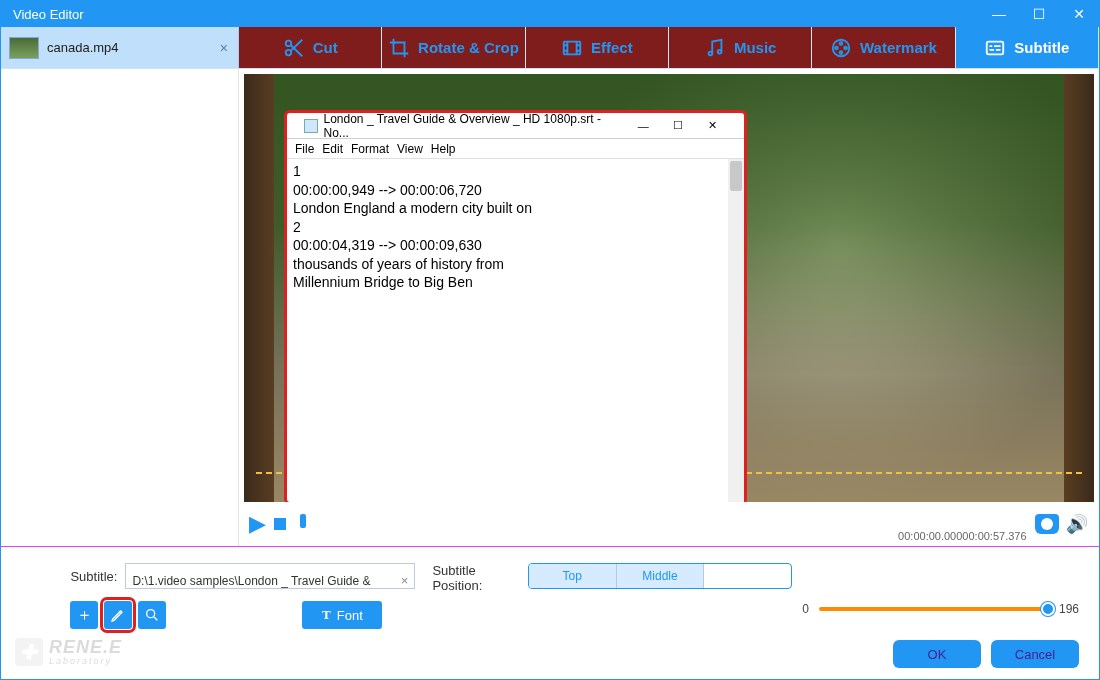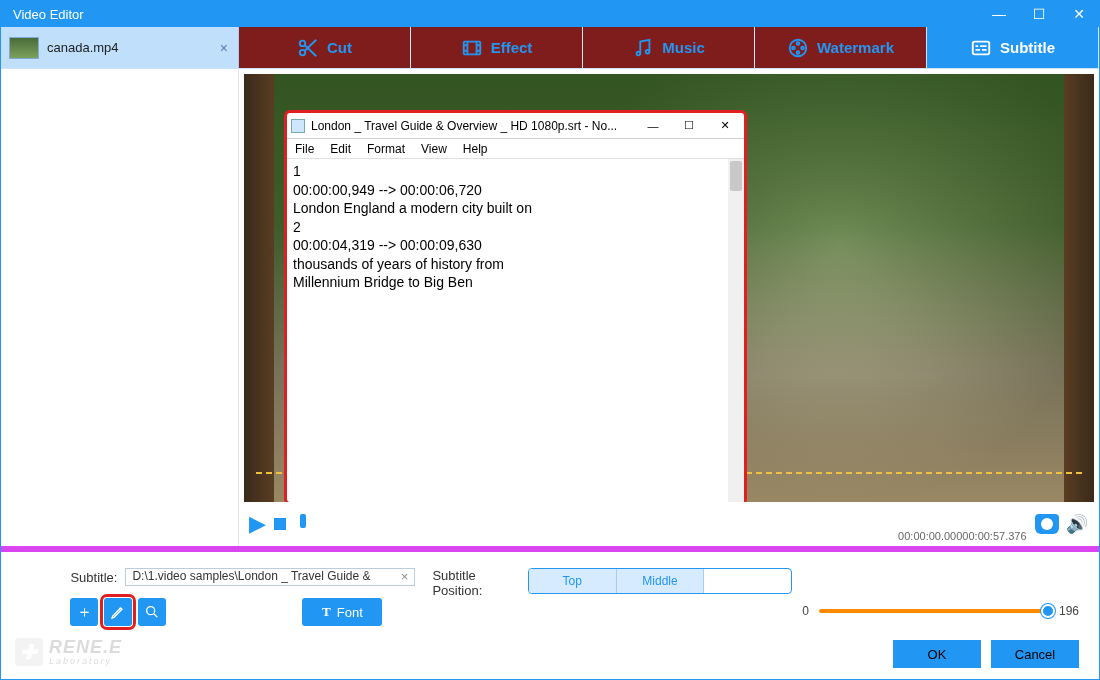--- a/index.html
+++ b/index.html
@@ -25,63 +25,63 @@
 .scene { position: absolute; inset: 0; background:
   linear-gradient(to bottom, rgba(60,100,40,0.85) 0%, rgba(90,130,60,0.7) 35%, rgba(200,190,150,0.6) 70%, rgba(170,150,110,0.9) 100%),
   radial-gradient(circle at 70% 40%, rgba(255,255,230,0.6), transparent 40%);
 }
 .tree-left { position: absolute; left: 0; top: 0; width: 30px; height: 100%; background: linear-gradient(90deg,#3a2a1a,#5a3d22); }
 .tree-right { position: absolute; right: 0; top: 0; width: 30px; height: 100%; background: linear-gradient(270deg,#3a2a1a,#5a3d22); }
 .sub-caption { position: absolute; bottom: 18px; left: 50%; transform: translateX(-50%); color: #f0f0f0; font-family: Georgia, serif; font-size: 18px; letter-spacing: 1px; }
 .dashline { position: absolute; bottom: 28px; left: 12px; right: 12px; border-top: 2px dashed #f0c040; }
 
 .notepad { position: absolute; left: 40px; top: 36px; width: 463px; height: 395px; background: #fff; border: 3px solid #e02020; border-radius: 6px; display: flex; flex-direction: column; }
-.np-title { height: 26px; display: flex; align-items: center; padding: 0 4px; font-size: 12px; gap: 6px; border-bottom: 1px solid #d0d0d0; }
+.np-title { height: 26px; display: flex; align-items: center; padding: 0 17px; font-size: 12px; gap: 6px; border-bottom: 1px solid #d0d0d0; }
 .np-title .np-icon { width: 14px; height: 14px; background: #cfe6ff; border: 1px solid #7aa; }
 .np-title .spacer { flex: 1; }
 .np-title .np-btn { width: 30px; height: 20px; display: flex; align-items: center; justify-content: center; font-size: 11px; cursor: pointer; }
 .np-title .np-btn.min::before { content: "—"; }
-.np-menu { height: 20px; display: flex; gap: 16px; padding: 0 8px; font-size: 12px; align-items: center; border-bottom: 1px solid #e0e0e0; }
+.np-menu { height: 20px; display: flex; gap: 8px; padding: 0 8px; font-size: 12px; align-items: center; border-bottom: 1px solid #e0e0e0; }
 .np-body { flex: 1; padding: 4px 6px; font-family: "Courier New", monospace; font-size: 14px; white-space: pre; overflow: auto; position: relative; line-height: 1.25; }
 .np-scroll { position: absolute; right: 0; top: 0; bottom: 0; width: 16px; background: #f0f0f0; }
 .np-scroll .sthumb { position: absolute; left: 2px; right: 2px; top: 2px; height: 30px; background: #c8c8c8; border-radius: 2px; }
 
 .transport { height: 44px; display: flex; align-items: center; padding: 0 10px; gap: 8px; }
 .play { color: #2196f3; font-size: 22px; cursor: pointer; }
 .stop { width: 12px; height: 12px; background: #2196f3; cursor: pointer; }
 .timeline { flex: 1; height: 6px; background: #e0e0e0; border-radius: 3px; position: relative; margin: 0 6px; }
 .timeline .knob { position: absolute; left: 0; top: -4px; width: 6px; height: 14px; background: #2196f3; border-radius: 2px; }
 .timecode { font-size: 11px; color: #666; position: relative; top: 12px; }
 .capture { width: 24px; height: 20px; background: #2196f3; border-radius: 4px 4px 6px 6px; position: relative; cursor: pointer; }
 .capture::before { content: ""; position: absolute; left: 6px; top: 4px; width: 12px; height: 12px; background: #fff; border-radius: 50%; }
 .speaker { color: #2196f3; font-size: 18px; cursor: pointer; }
 
-.bottombar { height: 134px; border-top: 6px solid #d946ef; display: flex; padding: 16px 20px 26px 20px; gap: 17px; position: relative; }
+.bottombar { height: 134px; border-top: 1px solid #d946ef; display: flex; padding: 16px 20px 26px 20px; gap: 17px; position: relative; }
 .sub-left { display: flex; flex-direction: column; gap: 12px; }
 .row1 { display: flex; align-items: center; gap: 8px; }
 .row1 label { font-size: 13px; color: #333; }
-.pathbox { width: 290px; height: 18px; border: 1px solid #bcd; display: flex; align-items: flex-start; padding: 0 6px; font-size: 12px; color: #333; background: #fff; }
+.pathbox { width: 290px; height: 26px; border: 1px solid #bcd; display: flex; align-items: flex-end; padding: 0 6px; font-size: 12px; color: #333; background: #fff; }
 .pathbox .clr { margin-left: auto; color: #888; cursor: pointer; font-size: 13px; }
 .row2 { display: flex; align-items: center; gap: 6px; }
 .iconbtn { width: 28px; height: 28px; background: #2196f3; color: #fff; display: flex; align-items: center; justify-content: center; border-radius: 3px; cursor: pointer; font-size: 16px; }
 .iconbtn.highlight { outline: 3px solid #e02020; outline-offset: 1px; border-radius: 3px; }
 .fontbtn { width: 80px; height: 28px; background: #2196f3; color: #fff; display: flex; align-items: center; justify-content: center; gap: 6px; border-radius: 3px; cursor: pointer; font-size: 13px; margin-left: 130px; }
 
 .sub-right { display: flex; flex-direction: row; gap: 10px; }
 .sr-label { font-size: 13px; color: #333; }
 .seg { display: flex; border: 1px solid #2196f3; border-radius: 4px; overflow: hidden; width: 300px; height: 26px; }
 .seg .opt { flex: 1; display: flex; align-items: center; justify-content: center; font-size: 12px; color: #2196f3; cursor: pointer; background: #d6ebff; border-right: 1px solid #a9cdf0; }
 .seg .opt:last-child { border-right: none; margin-top: 40px; }
 .seg .opt.sel { background: #2196f3; color: #fff; }
 .slider-row { display: flex; align-items: center; gap: 10px; font-size: 12px; color: #444; }
 .slider { width: 230px; height: 4px; background: #ff8a00; position: relative; border-radius: 2px; }
 .slider .sknob { position: absolute; right: -6px; top: -5px; width: 14px; height: 14px; background: #2196f3; border: 2px solid #fff; border-radius: 50%; box-shadow: 0 0 0 1px #2196f3; }
 
 .dlg-buttons { position: absolute; right: 20px; bottom: 12px; display: flex; gap: 10px; }
-.dbtn { width: 88px; height: 28px; background: #2196f3; color: #000000; display: flex; align-items: center; justify-content: center; border-radius: 0; cursor: pointer; font-size: 13px; }
+.dbtn { width: 88px; height: 28px; background: #2196f3; color: #4c1d95; display: flex; align-items: center; justify-content: center; border-radius: 6px; cursor: pointer; font-size: 13px; }
 
 .logo { position: absolute; left: 14px; bottom: 14px; opacity: 0.35; display: flex; align-items: center; gap: 6px; color: #999; font-size: 18px; font-weight: 700; font-style: italic; letter-spacing: 1px; }
 .logo .plus { width: 28px; height: 28px; background: #ddd; border-radius: 4px; display: flex; align-items: center; justify-content: center; color: #fff; font-size: 20px; }
 .logo small { display: block; font-size: 9px; font-weight: 400; letter-spacing: 2px; margin-top: -2px; }
 </style>
 </head>
 <body>
 
 <div class="titlebar">
   <span>Video Editor</span>
@@ -99,20 +99,26 @@
     <span class="close-t">×</span>
   </div>
   <div class="tool-tabs">
     <div class="tool-tab">
       <svg viewBox="0 0 24 24" fill="none" stroke="currentColor" stroke-width="2">
           <circle cx="6" cy="7" r="3"></circle>
           <circle cx="6" cy="17" r="3"></circle>
           <path d="M8.5 9 21 21M8.5 15 21 3"></path>
         </svg>
       <span>Cut</span>
+    </div>
+    <div class="tool-tab">
+      <svg viewBox="0 0 24 24" fill="none" stroke="currentColor" stroke-width="2">
+          <path d="M6 2v16h16M2 6h16v16"></path>
+        </svg>
+      <span>Rotate &amp; Crop</span>
     </div>
     <div class="tool-tab">
       <svg viewBox="0 0 24 24" fill="none" stroke="currentColor" stroke-width="2">
           <rect x="3" y="5" width="18" height="14" rx="1"></rect>
           <path d="M7 5v14M17 5v14M3 9h4M3 15h4M17 9h4M17 15h4"></path>
         </svg>
       <span>Effect</span>
     </div>
     <div class="tool-tab">
       <svg viewBox="0 0 24 24" fill="none" stroke="currentColor" stroke-width="2">

